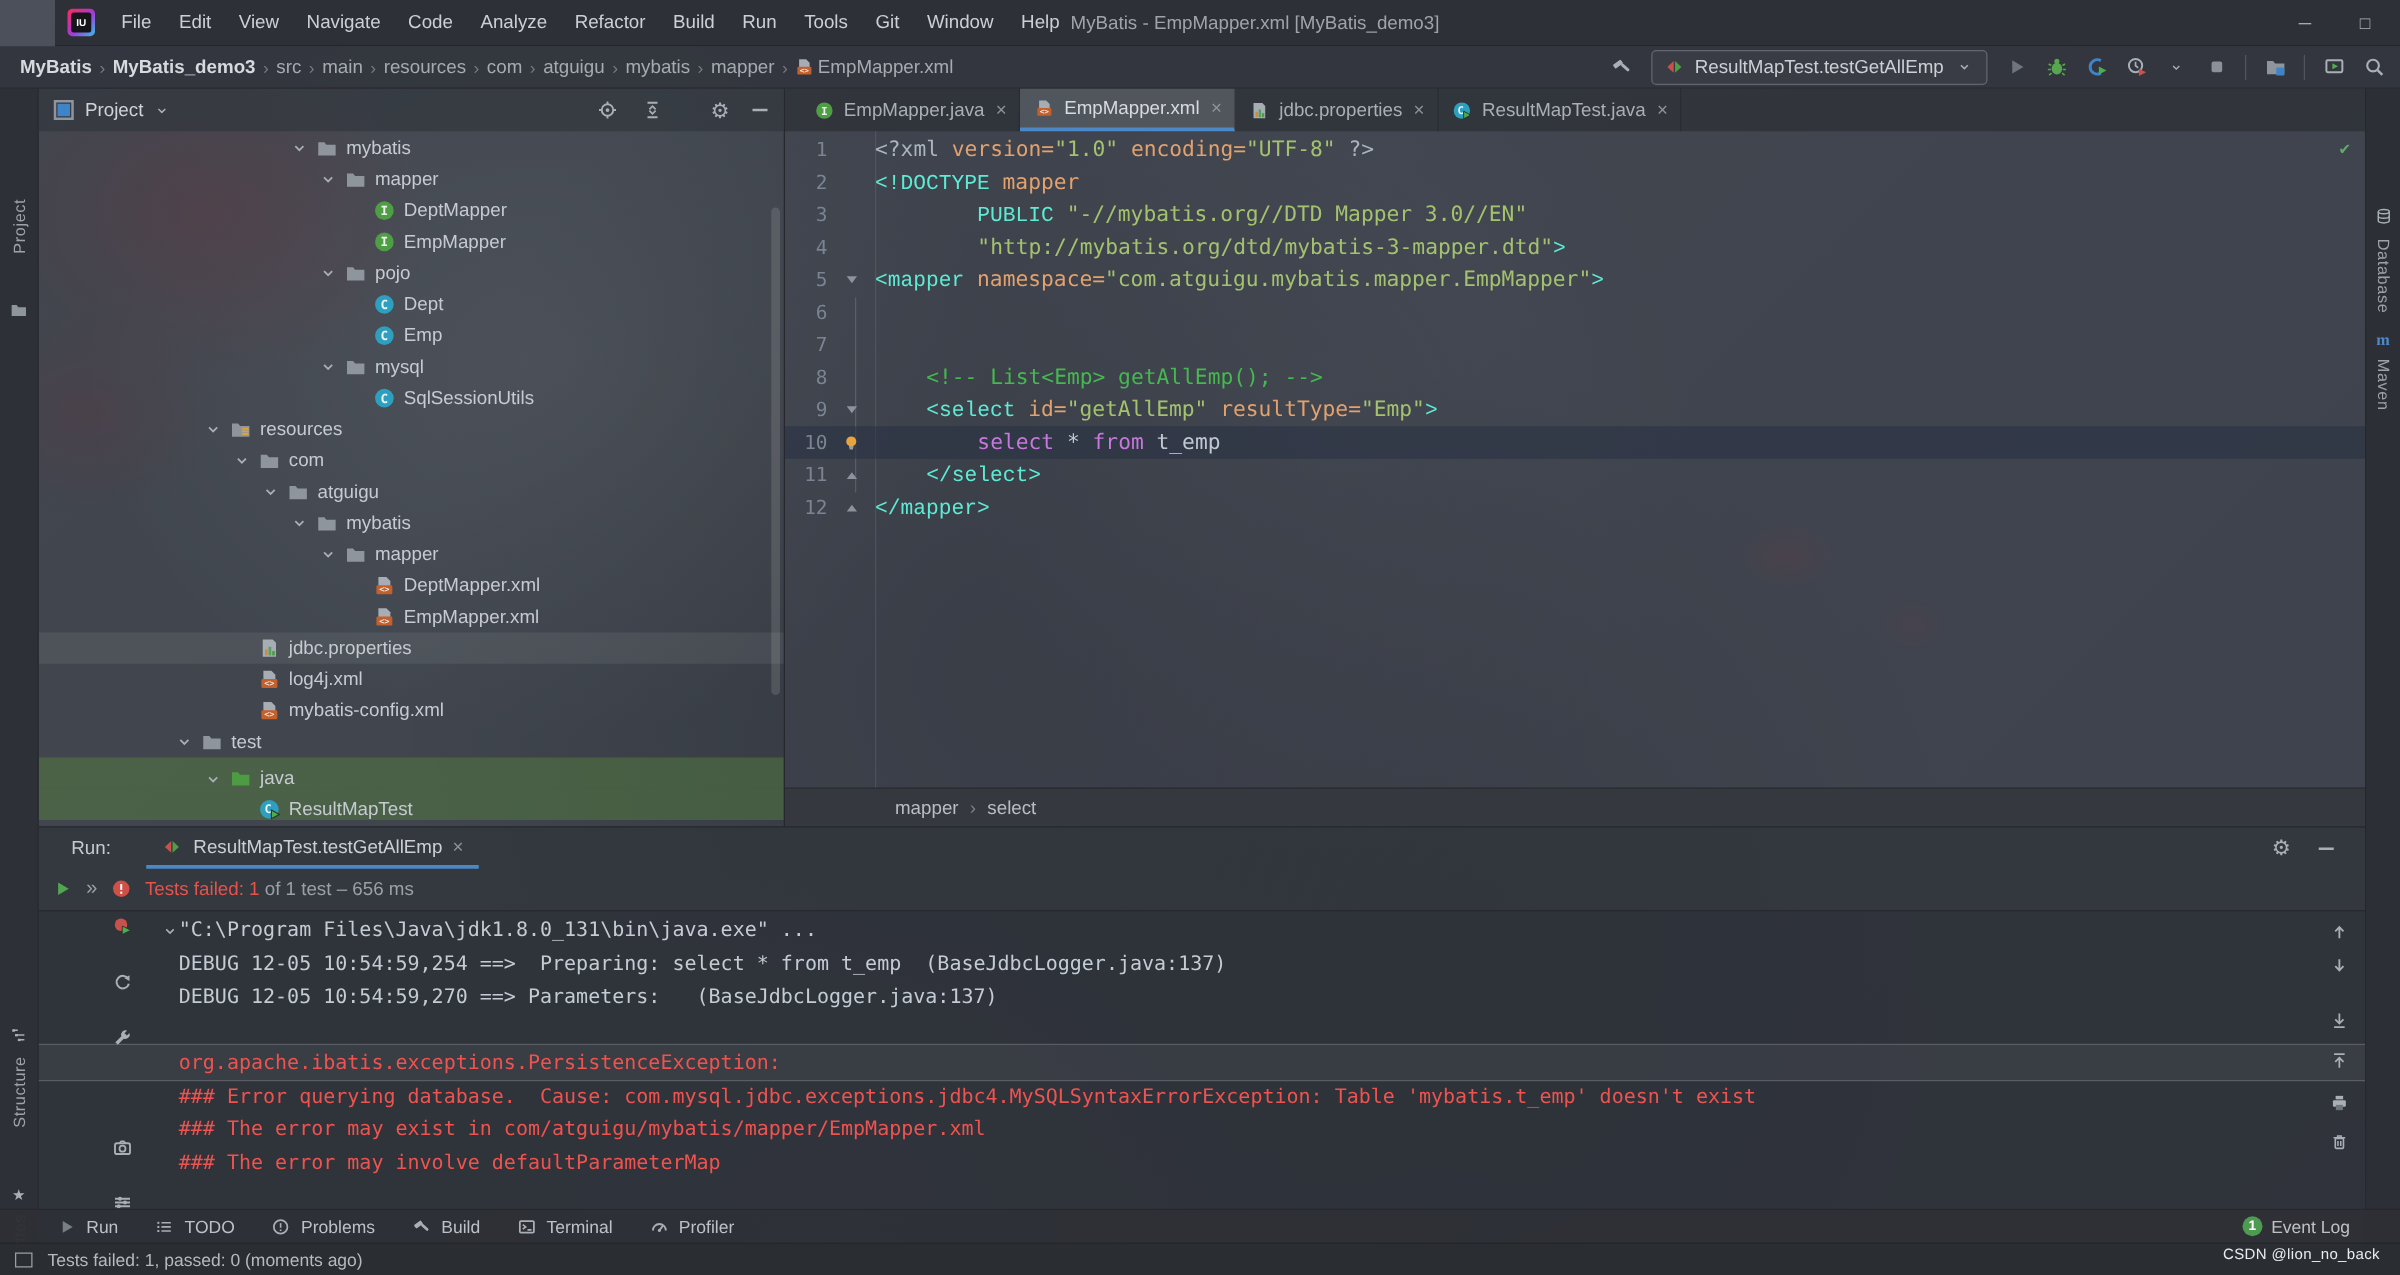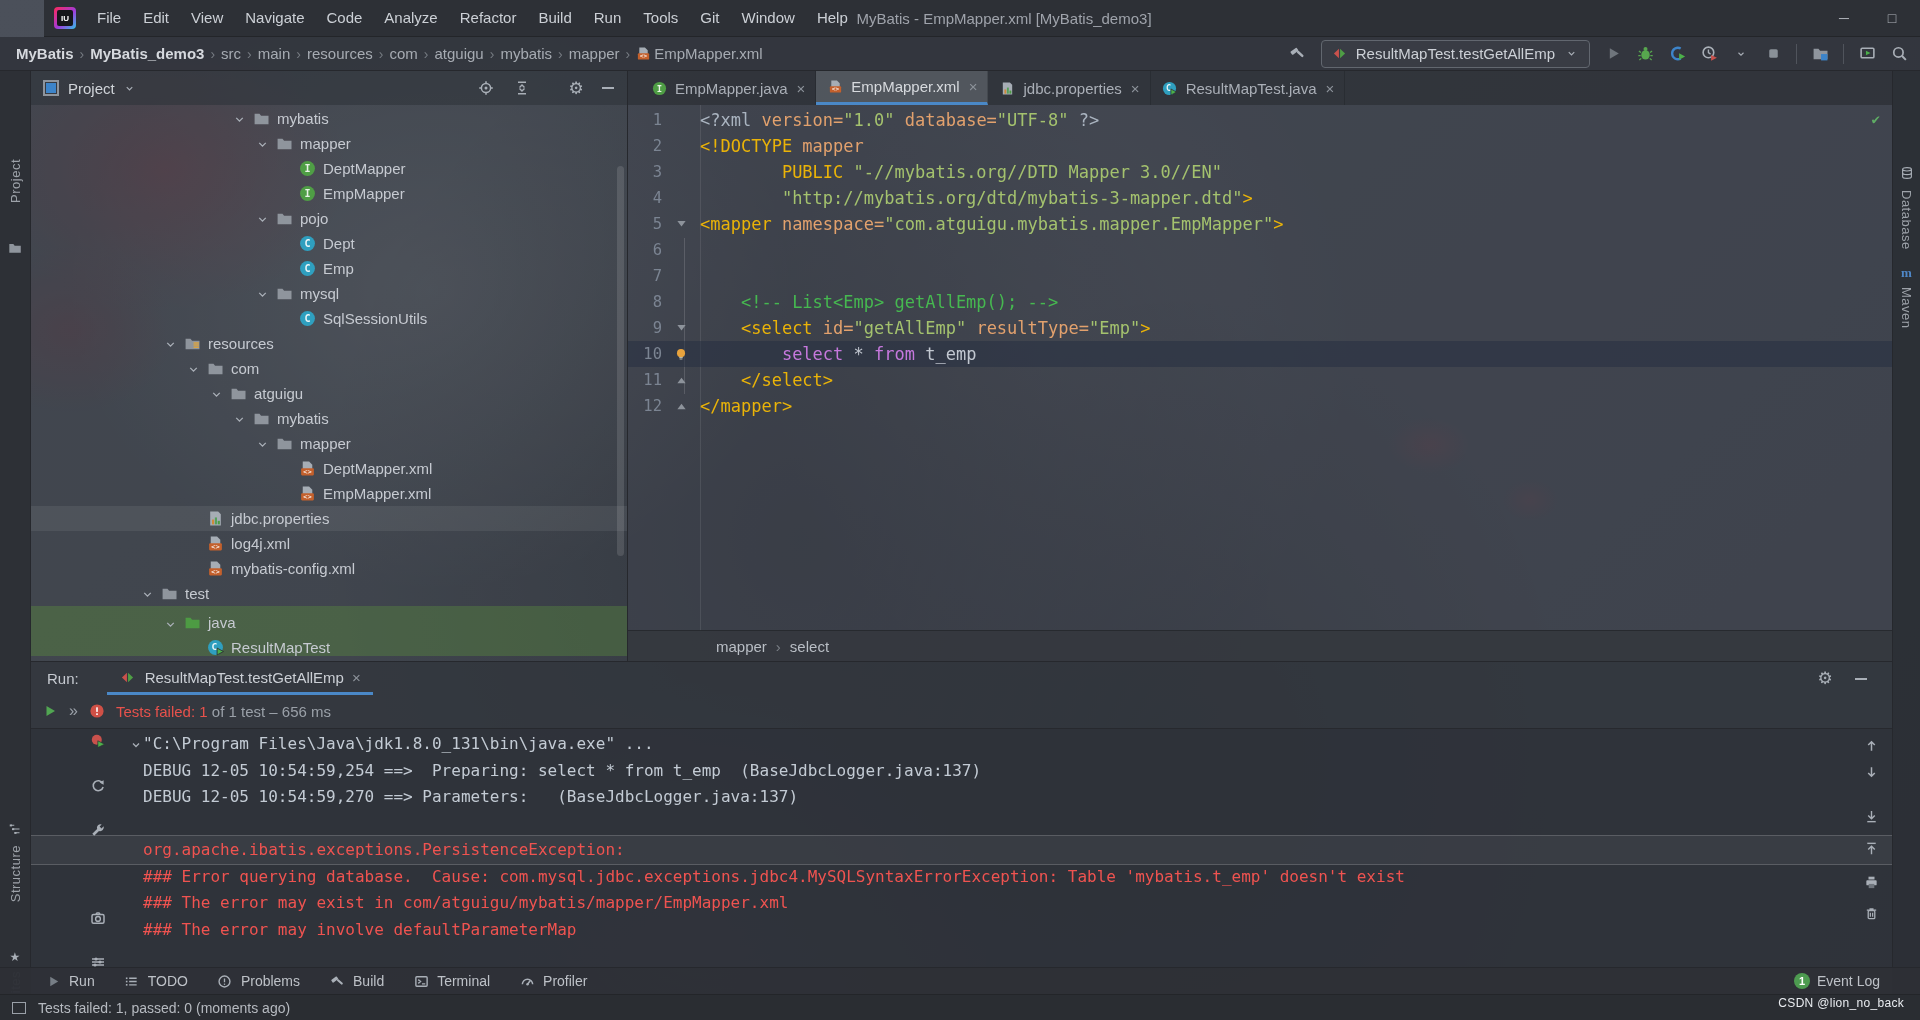--- a/index.html
+++ b/index.html
@@ -76,31 +76,31 @@
   .code{position:absolute;left:0;top:34px;right:0;bottom:30px;font-family:"DejaVu Sans Mono","Liberation Mono",monospace;
     font-size:17px;}
   .gutter-sep{position:absolute;left:72px;top:0;bottom:0;width:1px;background:rgba(255,255,255,.09);}
   .fold-line{position:absolute;left:56px;top:133px;width:1px;height:156px;background:rgba(255,255,255,.14);}
   .cl{height:26px;display:flex;align-items:center;position:relative;}
   .cl.caret-line{background:rgba(38,48,66,.55);}
   .cl .ln{width:34px;text-align:right;color:#7b8492;font-size:15.5px;flex:0 0 auto;}
   .cl .foldc{width:38px;display:flex;align-items:center;justify-content:center;flex:0 0 auto;}
   .cl .ct{white-space:pre;}
   .code-lines{padding-top:2px;}
-  .tk-d{color:#aab4c0;} .tk-t{color:#eab308;} .tk-a{color:#e2a16d;} .tk-s{color:#a4c26e;}
+  .tk-d{color:#aab4c0;} .tk-t{color:#5eead4;font-family:Liberation Mono, monospace;} .tk-a{color:#e2a16d;} .tk-s{color:#a4c26e;}
   .tk-c{color:#46b850;} .tk-k{color:#c678dd;} .tk-p{color:#c2c8d1;}
   .inspect{position:absolute;right:12px;top:6px;color:#5fad65;font-size:14px;}
   .ecrumb{position:absolute;left:0;right:0;bottom:0;height:30px;background:rgba(52,56,62,.88);
     border-top:1px solid rgba(0,0,0,.25);display:flex;align-items:center;padding-left:88px;font-size:15px;color:#b9bec5;}
   .ecrumb .sep{color:#7a7f86;margin:0 9px;}
   
   .runpanel{position:absolute;left:31px;top:661px;width:1861px;height:306px;background:rgba(50,54,61,.90);
     border-top:1px solid #26282d;box-sizing:border-box;}
   .run-head{height:33px;display:flex;align-items:center;padding:0 8px;}
-  .run-label{font-size:15px;color:#c6cad1;margin-left:8px;}
+  .run-label{font-size:15px;color:#c6cad1;margin-left:18px;}
   .run-tab{display:flex;align-items:center;gap:8px;margin-left:28px;height:33px;padding:0 12px;
     border-bottom:3px solid #4a88c7;box-sizing:border-box;font-size:15px;color:#ccd0d6;}
   .run-tab .close{color:#8d939b;}
   .run-head .right{margin-left:auto;display:flex;align-items:center;gap:18px;padding-right:14px;}
   .run-status{height:32px;display:flex;align-items:center;gap:10px;padding-left:10px;font-size:15px;}
   .st-failed{color:#e8524c;}
   .st-grey{color:#9aa0a8;}
   .morechev{color:#9aa0a8;font-size:16px;}
   .console{position:absolute;left:0;top:66px;right:0;bottom:0;background:rgba(44,48,55,.55);
     border-top:1px solid #27292e;font-family:"DejaVu Sans Mono","Liberation Mono",monospace;font-size:16px;}
@@ -581,21 +581,21 @@
         <span class="close">×</span>
       </div>
     </div>
   <div class="code">
     <div class="gutter-sep"></div>
     <div class="fold-line"></div>
     <div class="code-lines" id="codelines">
         <div class="cl">
           <span class="ln">1</span>
           <span class="foldc"></span>
-          <span class="ct"><span class="tk-d">&lt;?xml </span><span class="tk-a">version=</span><span class="tk-s">"1.0"</span><span class="tk-a"> database=</span><span class="tk-s">"UTF-8"</span><span class="tk-d"> ?&gt;</span></span>
+          <span class="ct"><span class="tk-d">&lt;?xml </span><span class="tk-a">version=</span><span class="tk-s">"1.0"</span><span class="tk-a"> encoding=</span><span class="tk-s">"UTF-8"</span><span class="tk-d"> ?&gt;</span></span>
         </div>
         <div class="cl">
           <span class="ln">2</span>
           <span class="foldc"></span>
           <span class="ct"><span class="tk-t">&lt;!DOCTYPE</span><span class="tk-a"> mapper</span></span>
         </div>
         <div class="cl">
           <span class="ln">3</span>
           <span class="foldc"></span>
           <span class="ct"><span class="tk-p">        </span><span class="tk-t">PUBLIC </span><span class="tk-s">"-//mybatis.org//DTD Mapper 3.0//EN"</span></span>

